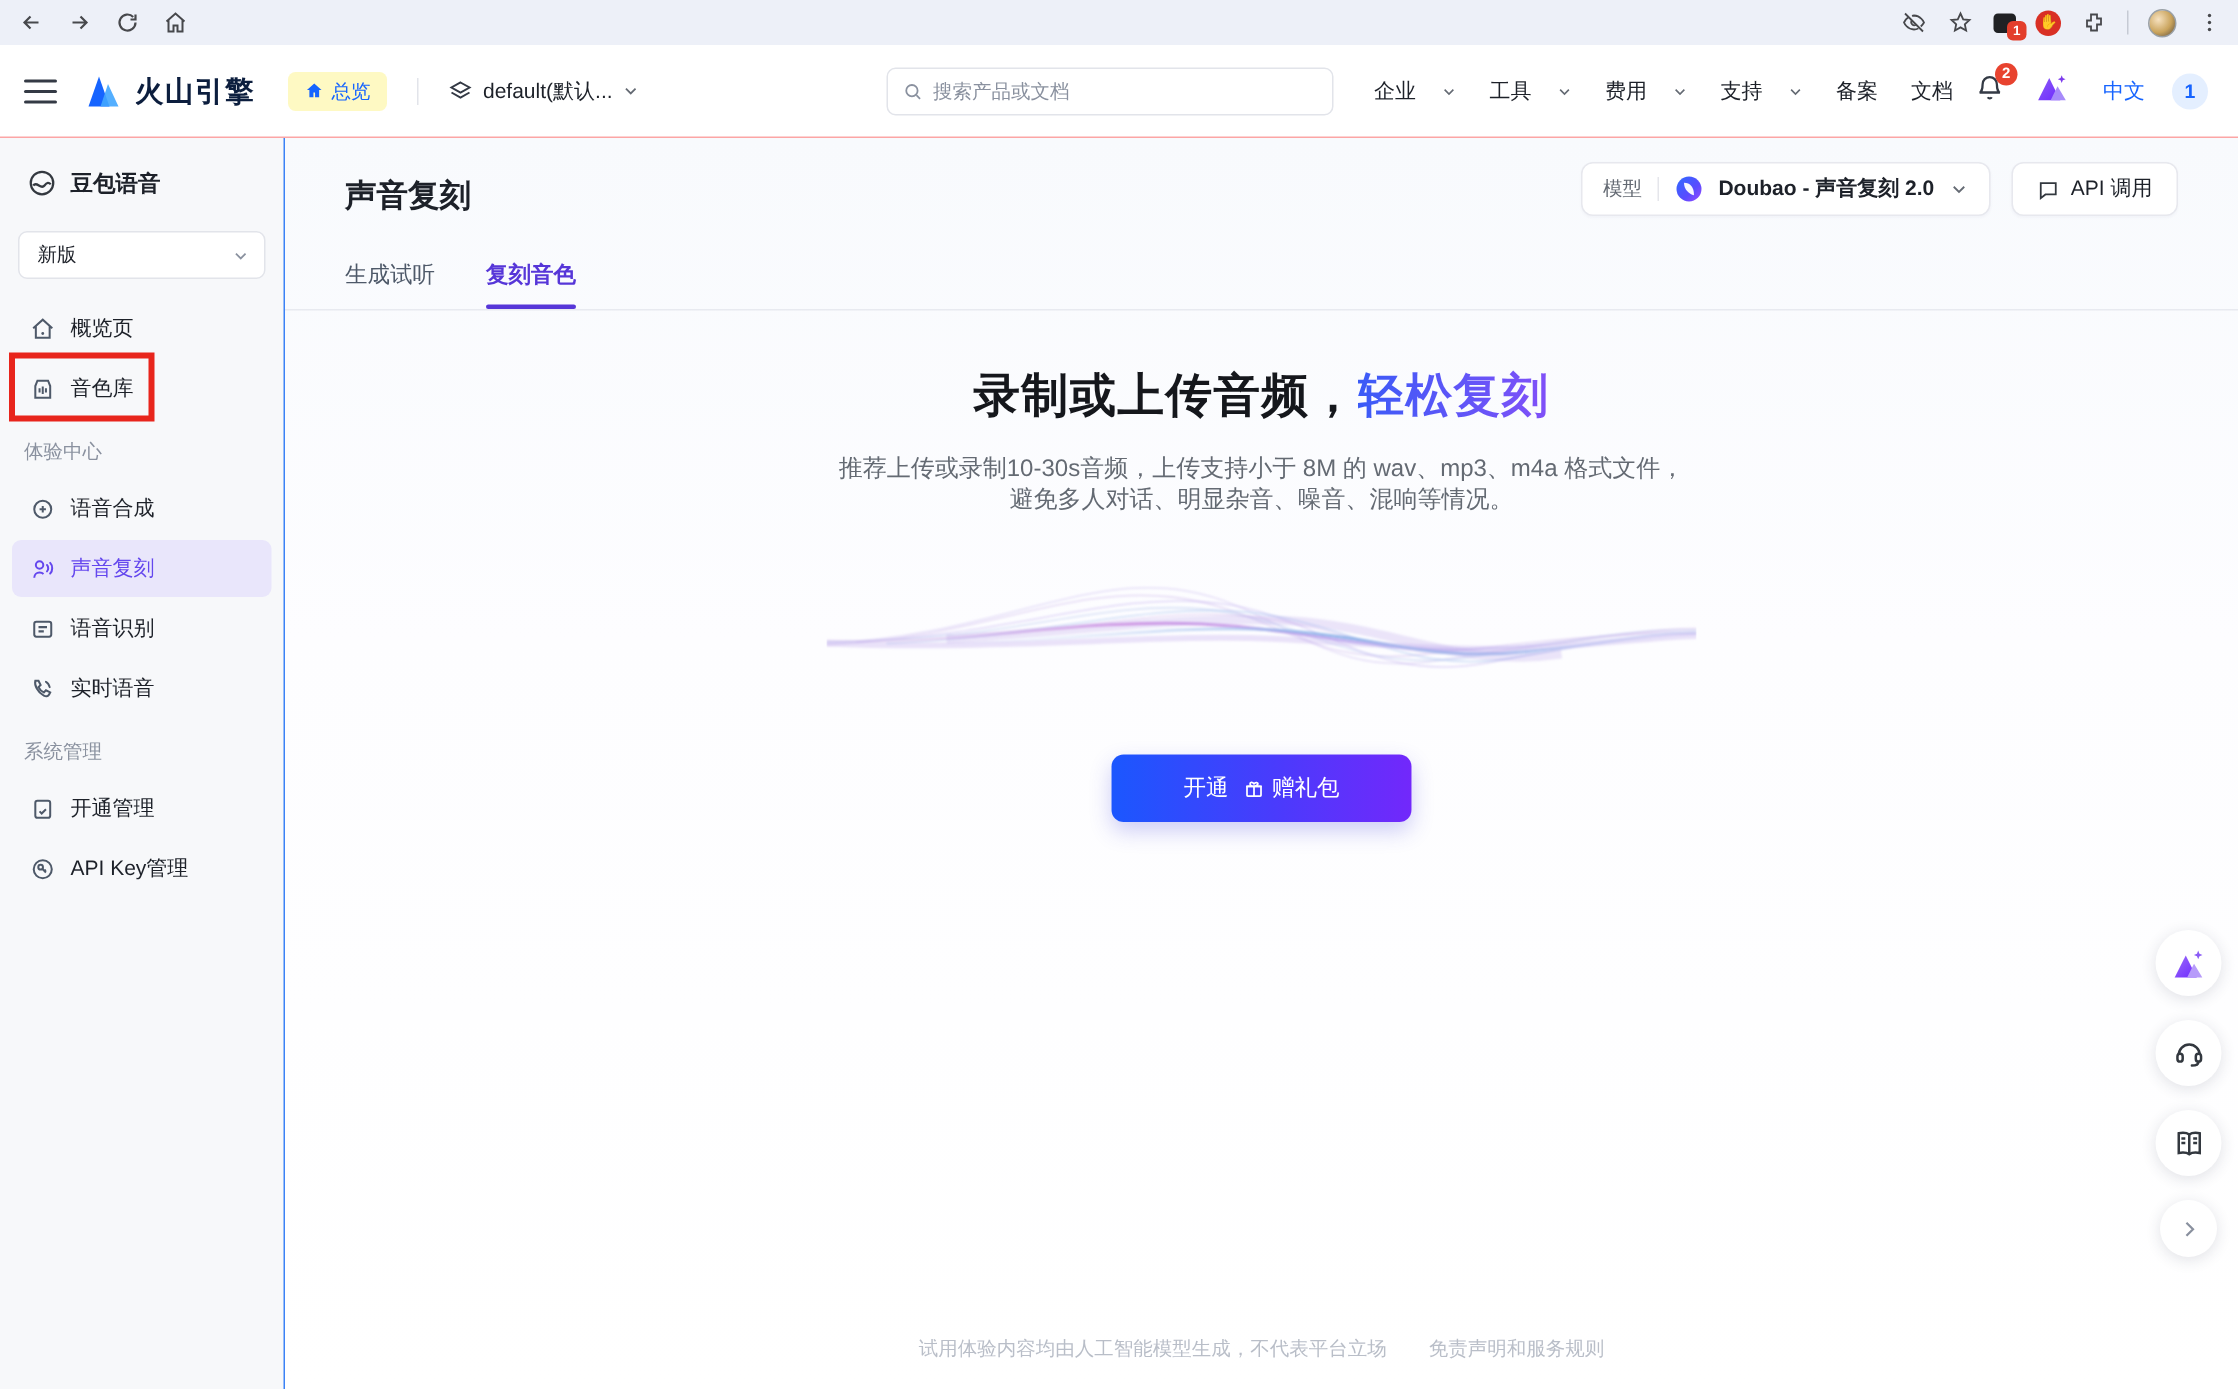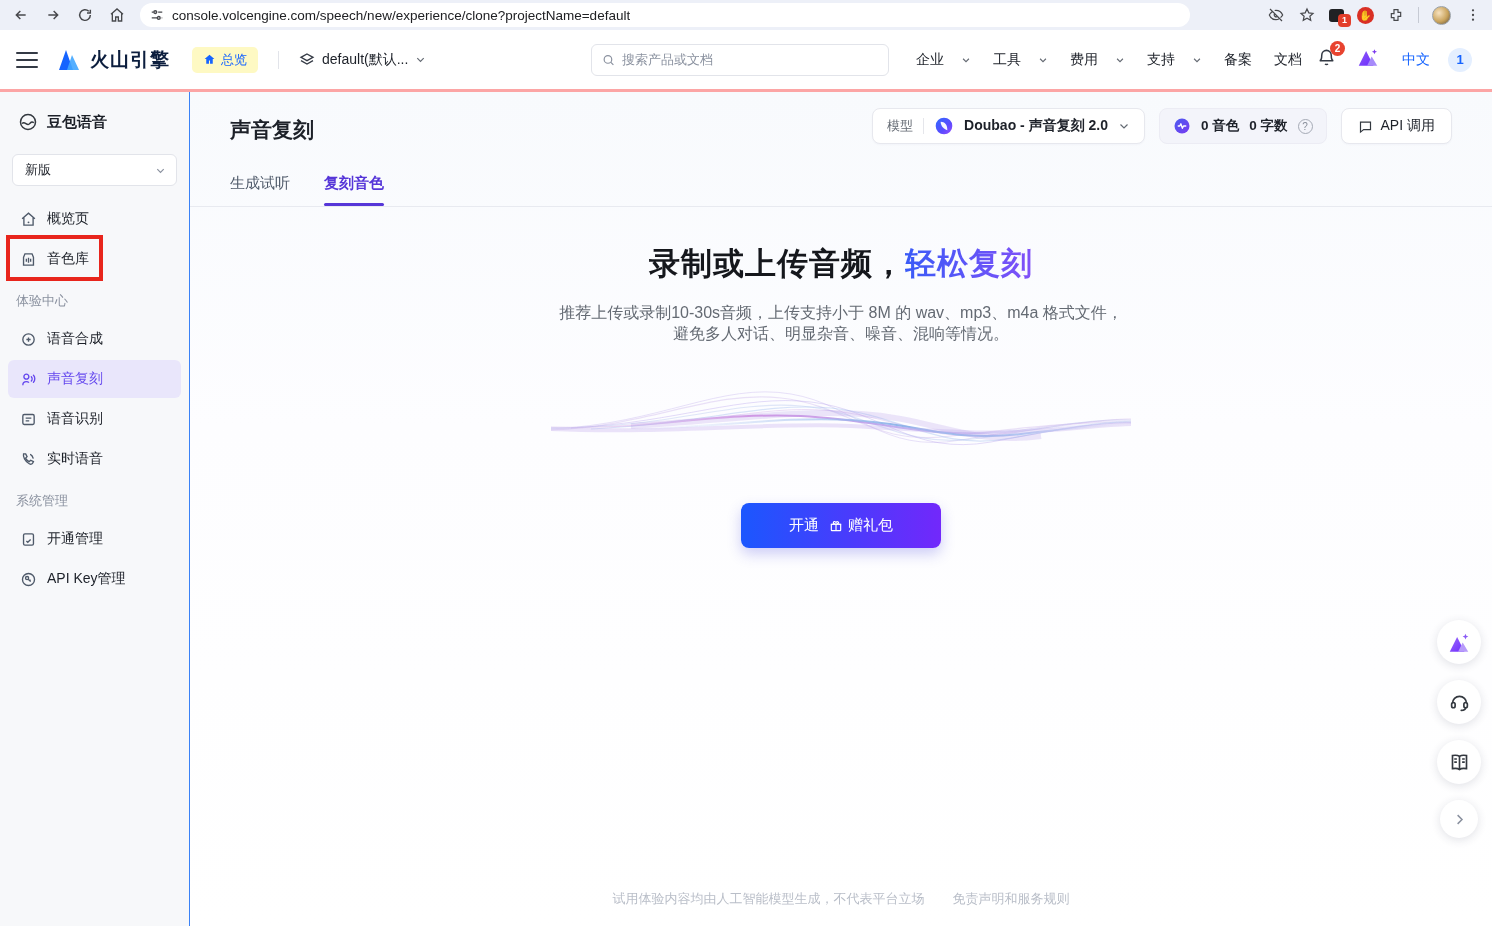--- a/index.html
+++ b/index.html
@@ -15,21 +15,21 @@
   .url-text { font-size:13.5px; color:#202124; white-space:nowrap; overflow:hidden; }
   .b-right { display:flex; align-items:center; gap:13px; margin-left:auto; padding-right:10px; }
   .ext-wrap { position:relative; }
   .ext-badge { position:absolute; right:-7px; bottom:-5px; background:#e33e2b; color:#fff; font-size:9px; font-weight:bold; min-width:13px; height:13px; border-radius:4px; display:flex; align-items:center; justify-content:center; padding:0 2px; }
   .ext-dark { width:15px; height:13px; background:#202124; border-radius:3px; }
   .adblock { width:17px; height:17px; border-radius:50%; background:#d93025; color:#fff; font-size:10px; display:flex; align-items:center; justify-content:center; }
   .b-divider { width:1px; height:16px; background:#c6cad4; }
   .b-avatar { width:19px; height:19px; border-radius:50%; background:radial-gradient(circle at 35% 35%, #f7e2c0, #caa45d 55%, #58493a); border:1px solid #9aa0a6; }
 
   
-  .topnav { position:absolute; left:0; top:30px; width:1492px; height:62px; background:#fff; border-bottom:3px solid #fca5a5; display:flex; align-items:center; padding:0 20px 0 8px; }
+  .topnav { position:absolute; left:0; top:30px; width:1492px; height:62px; background:#fff; border-bottom:1px solid #fca5a5; display:flex; align-items:center; padding:0 20px 0 8px; }
   .hamburger { width:22px; height:16px; display:flex; flex-direction:column; justify-content:space-between; cursor:pointer; margin:0 18px 0 8px; }
   .hamburger span { height:2px; background:#343a45; border-radius:1px; }
   .brand { display:flex; align-items:center; gap:8px; cursor:pointer; }
   .brand-name { font-size:19px; font-weight:bold; color:#0c1e3e; letter-spacing:1px; }
   .overview-badge { margin-left:22px; height:26px; background:#fef9c3; border-radius:5px; color:#1664ff; font-size:13px; display:flex; align-items:center; gap:5px; padding:0 11px; cursor:pointer; }
   .nav-divider { width:1px; height:18px; background:#e2e4ea; margin:0 20px; }
   .project-select { display:flex; align-items:center; gap:7px; font-size:14px; color:#1d2129; cursor:pointer; }
   .search-box { margin-left:auto; width:298px; height:32px; border:1px solid #e2e4ea; border-radius:6px; background:#fff; display:flex; align-items:center; gap:7px; padding:0 10px; }
   .search-box input { border:none; outline:none; font-size:13px; color:#6d28d9; width:100%; background:transparent; font-family:inherit; }
   .search-box input::placeholder { color:#8a919f; }
@@ -106,31 +106,20 @@
       <svg viewBox="0 0 24 24" fill="none" stroke="currentColor" stroke-width="2.2">
           <path d="M20 12a8 8 0 1 1-2.3-5.6M20 4v5h-5"></path>
         </svg>
     </div>
     <div class="b-icon">
       <svg viewBox="0 0 24 24" fill="none" stroke="currentColor" stroke-width="2">
           <path d="M3 11l9-8 9 8M5 9.5V21h5v-6h4v6h5V9.5"></path>
         </svg>
     </div>
   </div>
-  <div class="url-pill">
-    <div class="b-icon" style="width:14px;height:14px;">
-      <svg viewBox="0 0 24 24" fill="none" stroke="currentColor" stroke-width="2.4">
-          <circle cx="9" cy="7" r="2.4"></circle>
-          <path d="M14 7h7M3 7h3"></path>
-          <circle cx="15" cy="17" r="2.4"></circle>
-          <path d="M3 17h9M20 17h1"></path>
-        </svg>
-    </div>
-    <span class="url-text">console.volcengine.com/speech/new/experience/clone?projectName=default</span>
-  </div>
   <div class="b-right">
     <div class="b-icon">
       <svg viewBox="0 0 24 24" fill="none" stroke="currentColor" stroke-width="1.8">
           <path d="M3 3l18 18M10 5.3A9.8 9.8 0 0 1 12 5c7 0 10 7 10 7a16 16 0 0 1-3.2 4M6.6 6.6A14.4 14.4 0 0 0 2 12s3 7 10 7a9.7 9.7 0 0 0 4.3-1"></path>
           <path d="M9.9 9.9a3 3 0 0 0 4.2 4.2"></path>
         </svg>
     </div>
     <div class="b-icon">
       <svg viewBox="0 0 24 24" fill="none" stroke="currentColor" stroke-width="1.8">
           <path d="M12 3l2.7 5.8 6.3.7-4.7 4.3 1.3 6.2L12 16.9 6.4 20l1.3-6.2L3 9.5l6.3-.7z"></path>
@@ -357,35 +346,20 @@
                 <stop offset="1" stop-color="#9a4bff"></stop>
               </linearGradient>
             </defs>
           <circle cx="12" cy="12" r="10" fill="url(#dbg)"></circle>
           <path d="M8 7c5 0 8 3.5 8 10-4-1-8-4.5-8-10z" fill="#fff" opacity="0.95"></path>
         </svg>
         <span class="model-name">Doubao - 声音复刻 2.0</span>
         <svg width="12" height="12" viewBox="0 0 24 24" fill="none" stroke="#646a73" stroke-width="2.4">
             <path d="M5 9l7 7 7-7"></path>
           </svg>
-      </div>
-      <div class="stats-pill">
-        <svg width="18" height="18" viewBox="0 0 24 24">
-          <defs>
-              <linearGradient id="qg" x1="0" y1="0" x2="1" y2="1">
-                <stop offset="0" stop-color="#4a5bf0"></stop>
-                <stop offset="1" stop-color="#7a3bf0"></stop>
-              </linearGradient>
-            </defs>
-          <circle cx="12" cy="12" r="10" fill="url(#qg)"></circle>
-          <path d="M7 12h2l1.5-3 2 6 1.5-3h3" fill="none" stroke="#fff" stroke-width="1.8" stroke-linecap="round" stroke-linejoin="round"></path>
-        </svg>
-        <span>0 音色</span>
-        <span>0 字数</span>
-        <span class="help-circle">?</span>
       </div>
       <div class="api-btn">
         <svg width="15" height="15" viewBox="0 0 24 24" fill="none" stroke="#33383f" stroke-width="1.9">
             <path d="M4 5h16v12H9l-5 4z"></path>
           </svg>
         <span>API 调用</span>
       </div>
     </div>
     <div class="tabs">
       <div class="tab">生成试听</div>

